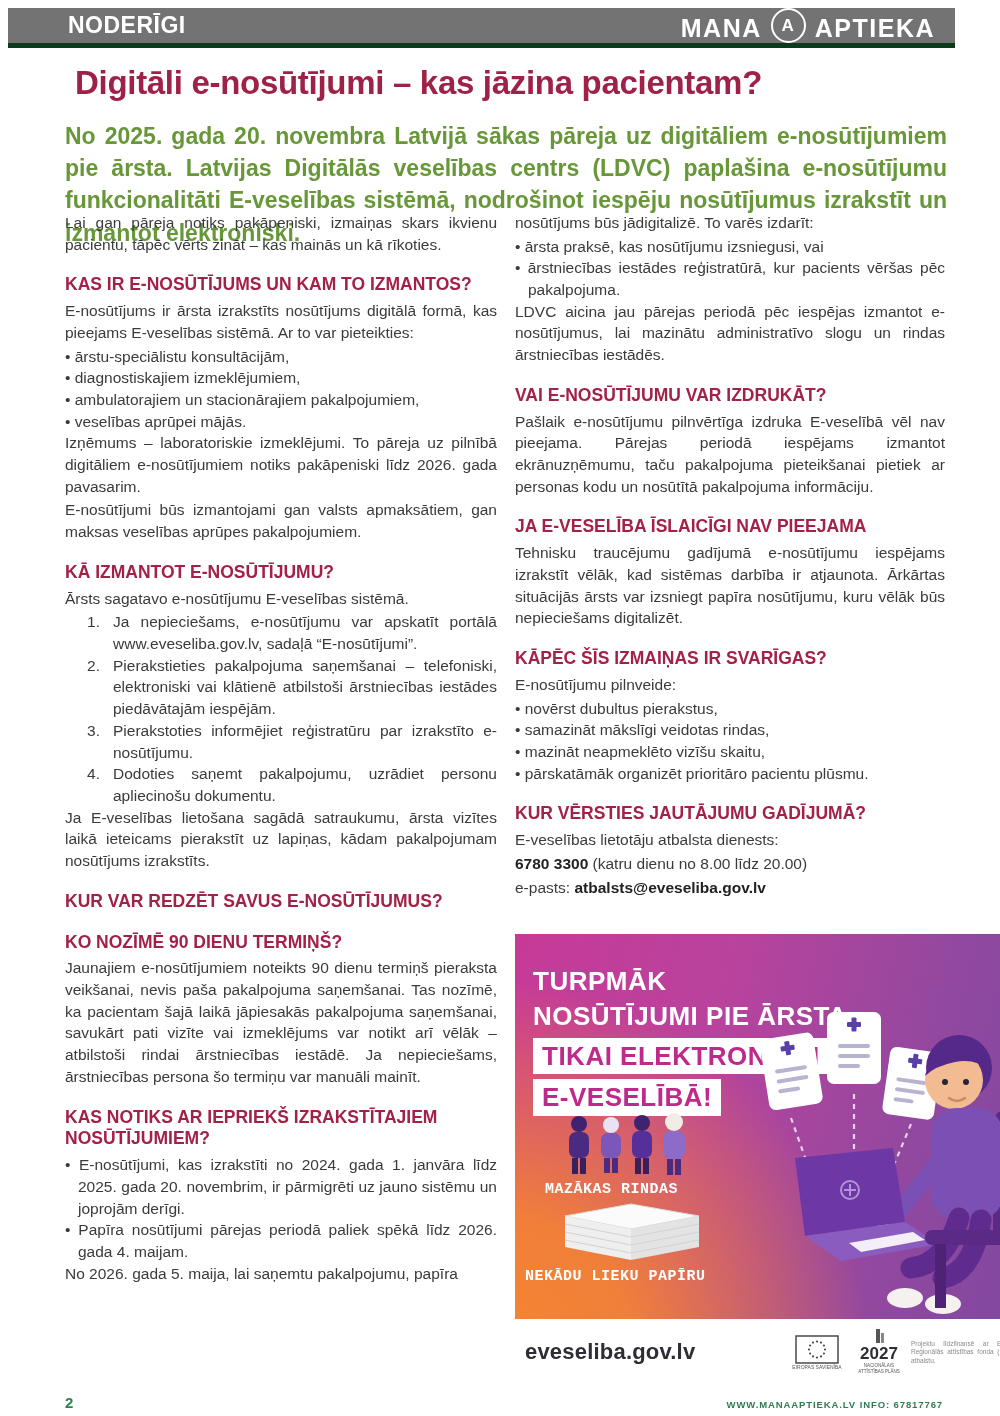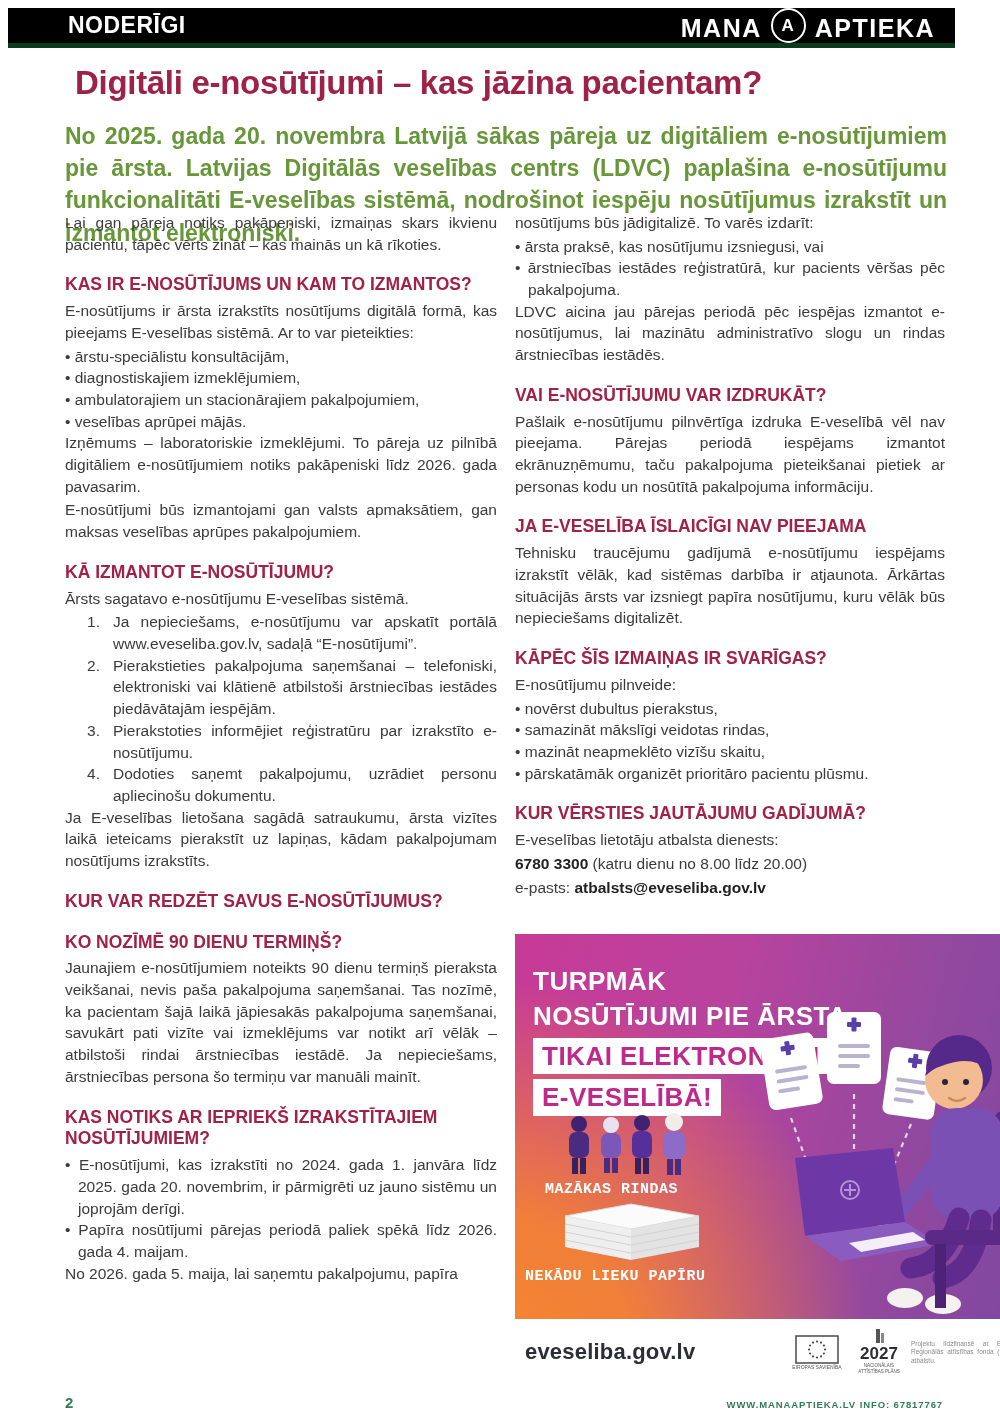--- a/index.html
+++ b/index.html
@@ -1,20 +1,20 @@
 <!DOCTYPE html>
 <html><head>
 <meta charset="utf-8">
 <style>
   html,body{margin:0;padding:0;background:#e8e8e8;}
   .page{position:relative;width:1000px;height:1416px;background:#ffffff;overflow:hidden;
         font-family:"Liberation Sans",sans-serif;color:#3b3b3b;margin:0 auto;}
 
   
-  .hdr{position:absolute;left:8px;top:8px;width:947px;height:40px;background:#000000;
+  .hdr{position:absolute;left:8px;top:8px;width:947px;height:40px;background:#737373;
        border-bottom:5px solid #0b3a1d;display:flex;align-items:center;justify-content:space-between;
        padding:0 20px 0 60px;box-sizing:border-box;}
   .hdr-label{color:#fff;font-size:23px;font-weight:bold;letter-spacing:.5px;}
   .brand{display:flex;align-items:flex-end;gap:9px;color:#fff;font-weight:bold;font-size:25px;letter-spacing:1.5px;}
   .monogram{width:31px;height:31px;border:2.5px solid #fff;border-radius:50%;display:flex;
             align-items:center;justify-content:center;font-size:17px;font-weight:bold;}
 
   
   .title{position:absolute;left:75px;top:64px;width:880px;font-size:33px;font-weight:600;
          color:#9e2247;letter-spacing:-.3px;}

